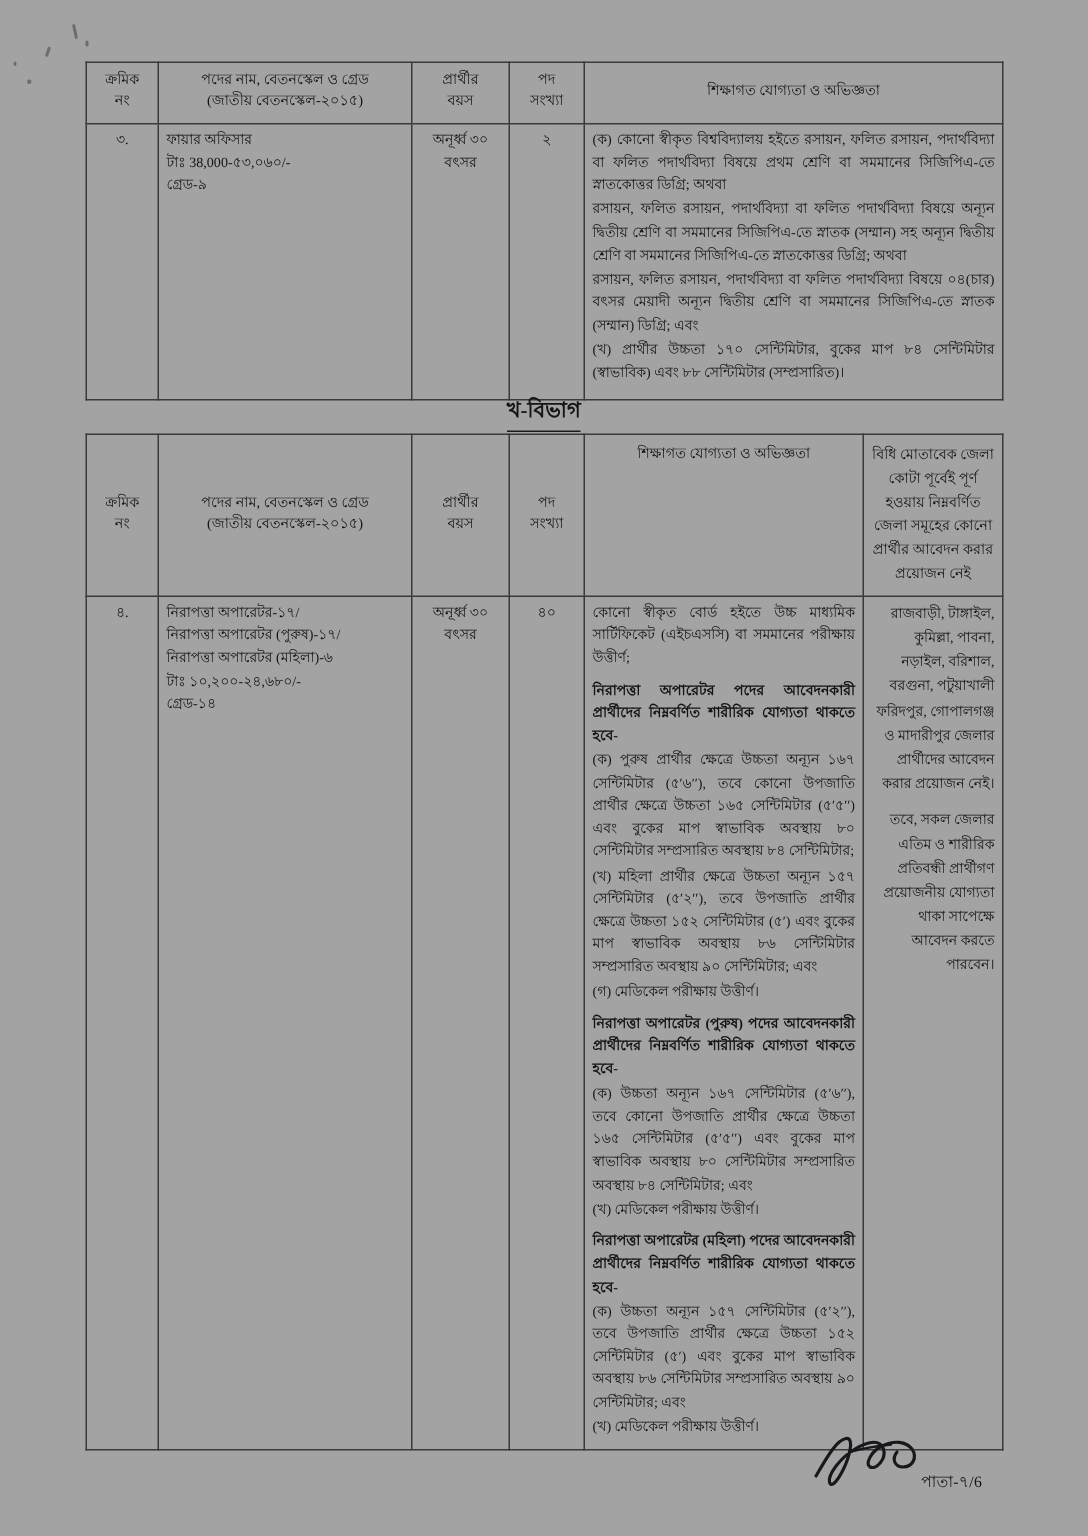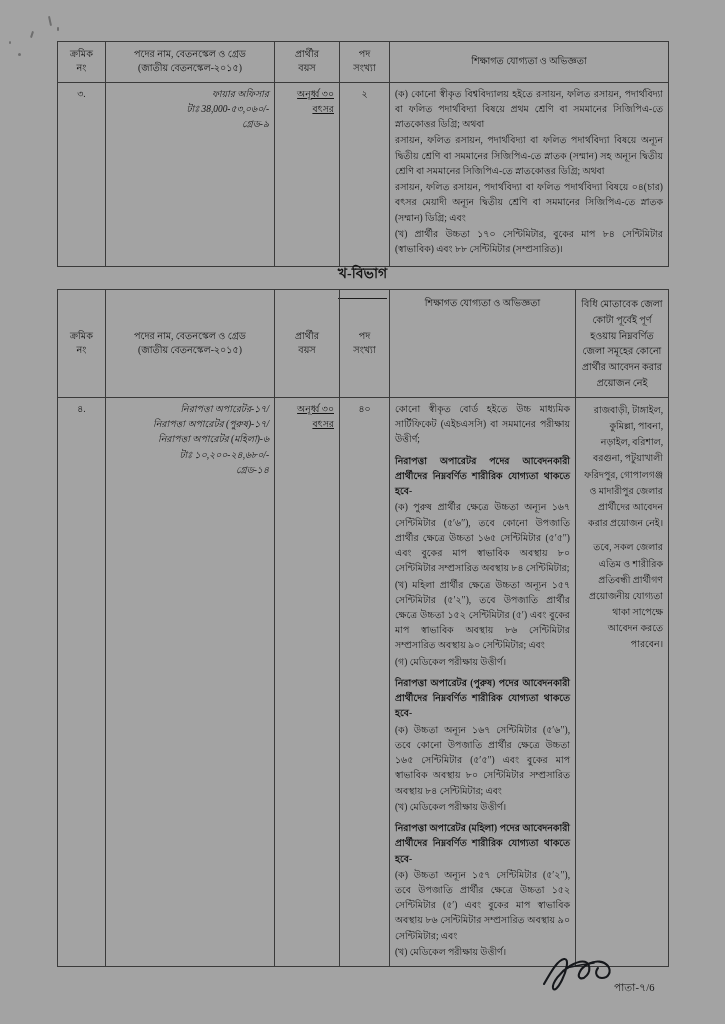--- a/index.html
+++ b/index.html
@@ -53,23 +53,23 @@
   }
   table.doc-table th {
     text-align: center;
     vertical-align: middle;
     font-size: 9.6px;
     padding: 5px 3px 6px 3px;
     line-height: 1.5;
   }
 
   .c-serial   { text-align: center; }
-  .c-age      { text-align: right; text-decoration: underline; }
+  .c-age      { text-align: center; }
   .c-count    { text-align: center; }
-  .c-post     { text-align: right; font-style: italic; }
+  .c-post     { text-align: left; }
   .c-qual     { text-align: justify; text-justify: inter-word; }
   .c-district { text-align: right; line-height: 1.72; }
 
   
   #table-a { left: 57px; top: 41px; width: 611px; }
   #table-a col.w1 { width: 48px; }
   #table-a col.w2 { width: 169px; }
   #table-a col.w3 { width: 65px; }
   #table-a col.w4 { width: 50px; }
   #table-a col.w5 { width: 279px; }
@@ -98,21 +98,21 @@
   
   #section-heading {
     position: absolute;
     left: 0;
     top: 262px;
     width: 725px;
     text-align: center;
     font-size: 14px;
     font-weight: bold;
   }
-  #section-heading span { border-bottom: 1.4px solid #1c1c1c; padding-bottom: 17px; }
+  #section-heading span { border-bottom: 1.4px solid #1c1c1c; padding-bottom: 5px; }
 
   
   #page-number {
     position: absolute;
     left: 614px;
     top: 980px;
     font-size: 10.5px;
     letter-spacing: .2px;
   }
   #signature {

